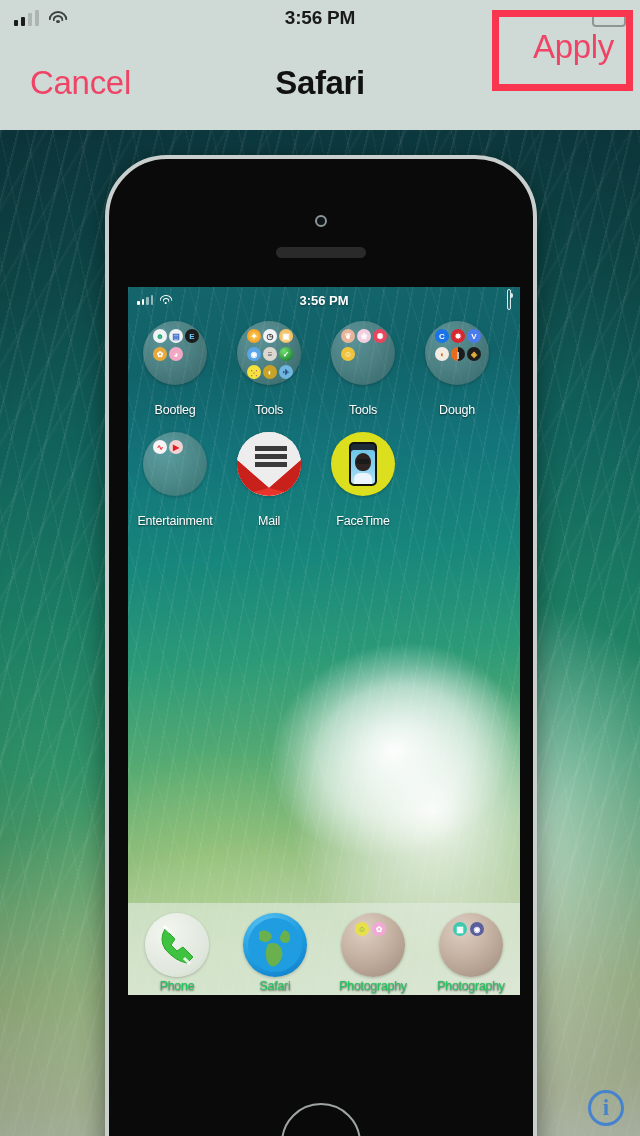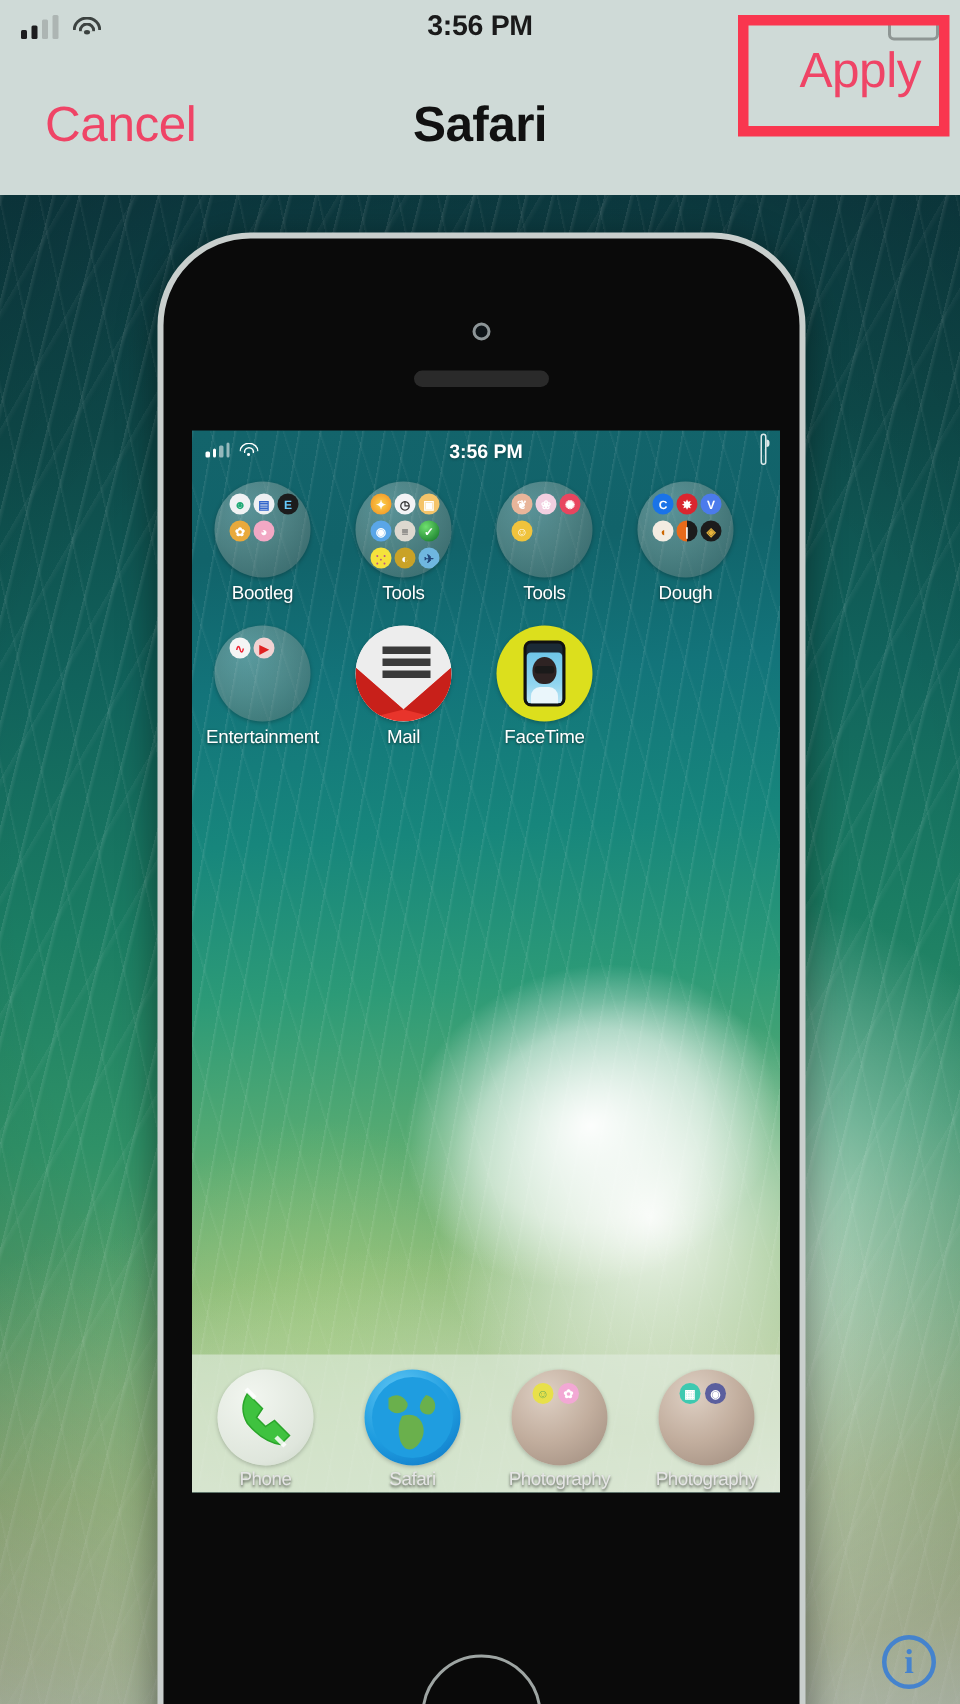--- a/index.html
+++ b/index.html
@@ -157,21 +157,21 @@
   .batt.sm::after { right:-3.4px; top:3px; width:2px; height:5px; background:rgba(255,255,255,0.85); }
 
   
   #home-grid {
     position:absolute; top:28px; left:0; width:392px; z-index:6;
   }
   .app-row { display:flex; width:392px; }
   .app-cell { width:94px; display:flex; flex-direction:column; align-items:center; padding-top:6px; }
   .app-icon { width:64px; height:64px; border-radius:50%; position:relative; overflow:hidden;
               box-shadow:0 1px 3px rgba(0,0,0,0.25); }
-  .app-label { margin-top:3px; font-size:12.5px; color:#fff; text-shadow:0 1px 2px rgba(0,0,0,0.6);
+  .app-label { margin-top:18px; font-size:12.5px; color:#fff; text-shadow:0 1px 2px rgba(0,0,0,0.6);
                white-space:nowrap; letter-spacing:-0.2px; }
 
   
   .folder {
     background: radial-gradient(circle at 34% 28%, rgba(255,255,255,0.30) 0%, rgba(160,170,165,0.42) 45%, rgba(90,100,98,0.48) 100%);
     display:flex; flex-wrap:wrap; align-content:flex-start;
     padding:8px 0 0 10px; gap:2px 2px;
   }
   .mini { width:14px; height:14px; border-radius:50%; flex:0 0 14px; font-size:8px; color:#fff;
           display:flex; align-items:center; justify-content:center; font-weight:bold; overflow:hidden; }
@@ -179,21 +179,21 @@
 
   
   #dock {
     position:absolute; bottom:0; left:0; width:392px; height:92px;
     background:rgba(225,235,222,0.62);
     z-index:6; display:flex; align-items:flex-start; padding-top:10px;
   }
   .dock-cell { width:98px; display:flex; flex-direction:column; align-items:center; }
   .dock-icon { width:64px; height:64px; border-radius:50%; position:relative; overflow:hidden;
                box-shadow:0 1px 3px rgba(0,0,0,0.22); }
-  .dock-label { margin-top:2px; font-size:12.5px; color:#e5e5e5; text-shadow:0 1px 2px rgba(0,0,0,0.65);
+  .dock-label { margin-top:2px; font-size:12.5px; color:#22c55e; text-shadow:0 1px 2px rgba(0,0,0,0.65);
                 white-space:nowrap; letter-spacing:-0.3px; }
 
   
   .ic-appstore { background:linear-gradient(150deg,#ff2f92 0%,#e8187d 100%); display:flex; align-items:center; justify-content:center; }
   .ic-facetime { background:#dcdf1d; display:flex; align-items:center; justify-content:center; }
   .ic-mail     { background:#e8e8e8; }
   .ic-phone    { background:radial-gradient(circle at 35% 30%,#f2f6f0 0%,#dfe6dc 70%,#c9d3c6 100%); display:flex; align-items:center; justify-content:center; }
   .ic-safari   { background:radial-gradient(circle at 38% 26%,#63c8f5 0%,#1f9de0 55%,#0b6fc0 100%); display:flex; align-items:center; justify-content:center; }
   .ic-tanfolder{ background:radial-gradient(circle at 36% 26%, #ded0c4 0%, #c2ae9e 50%, #9d8a7c 100%);
                  display:flex; flex-wrap:wrap; align-content:flex-start; padding:9px 0 0 14px; gap:3px; }

